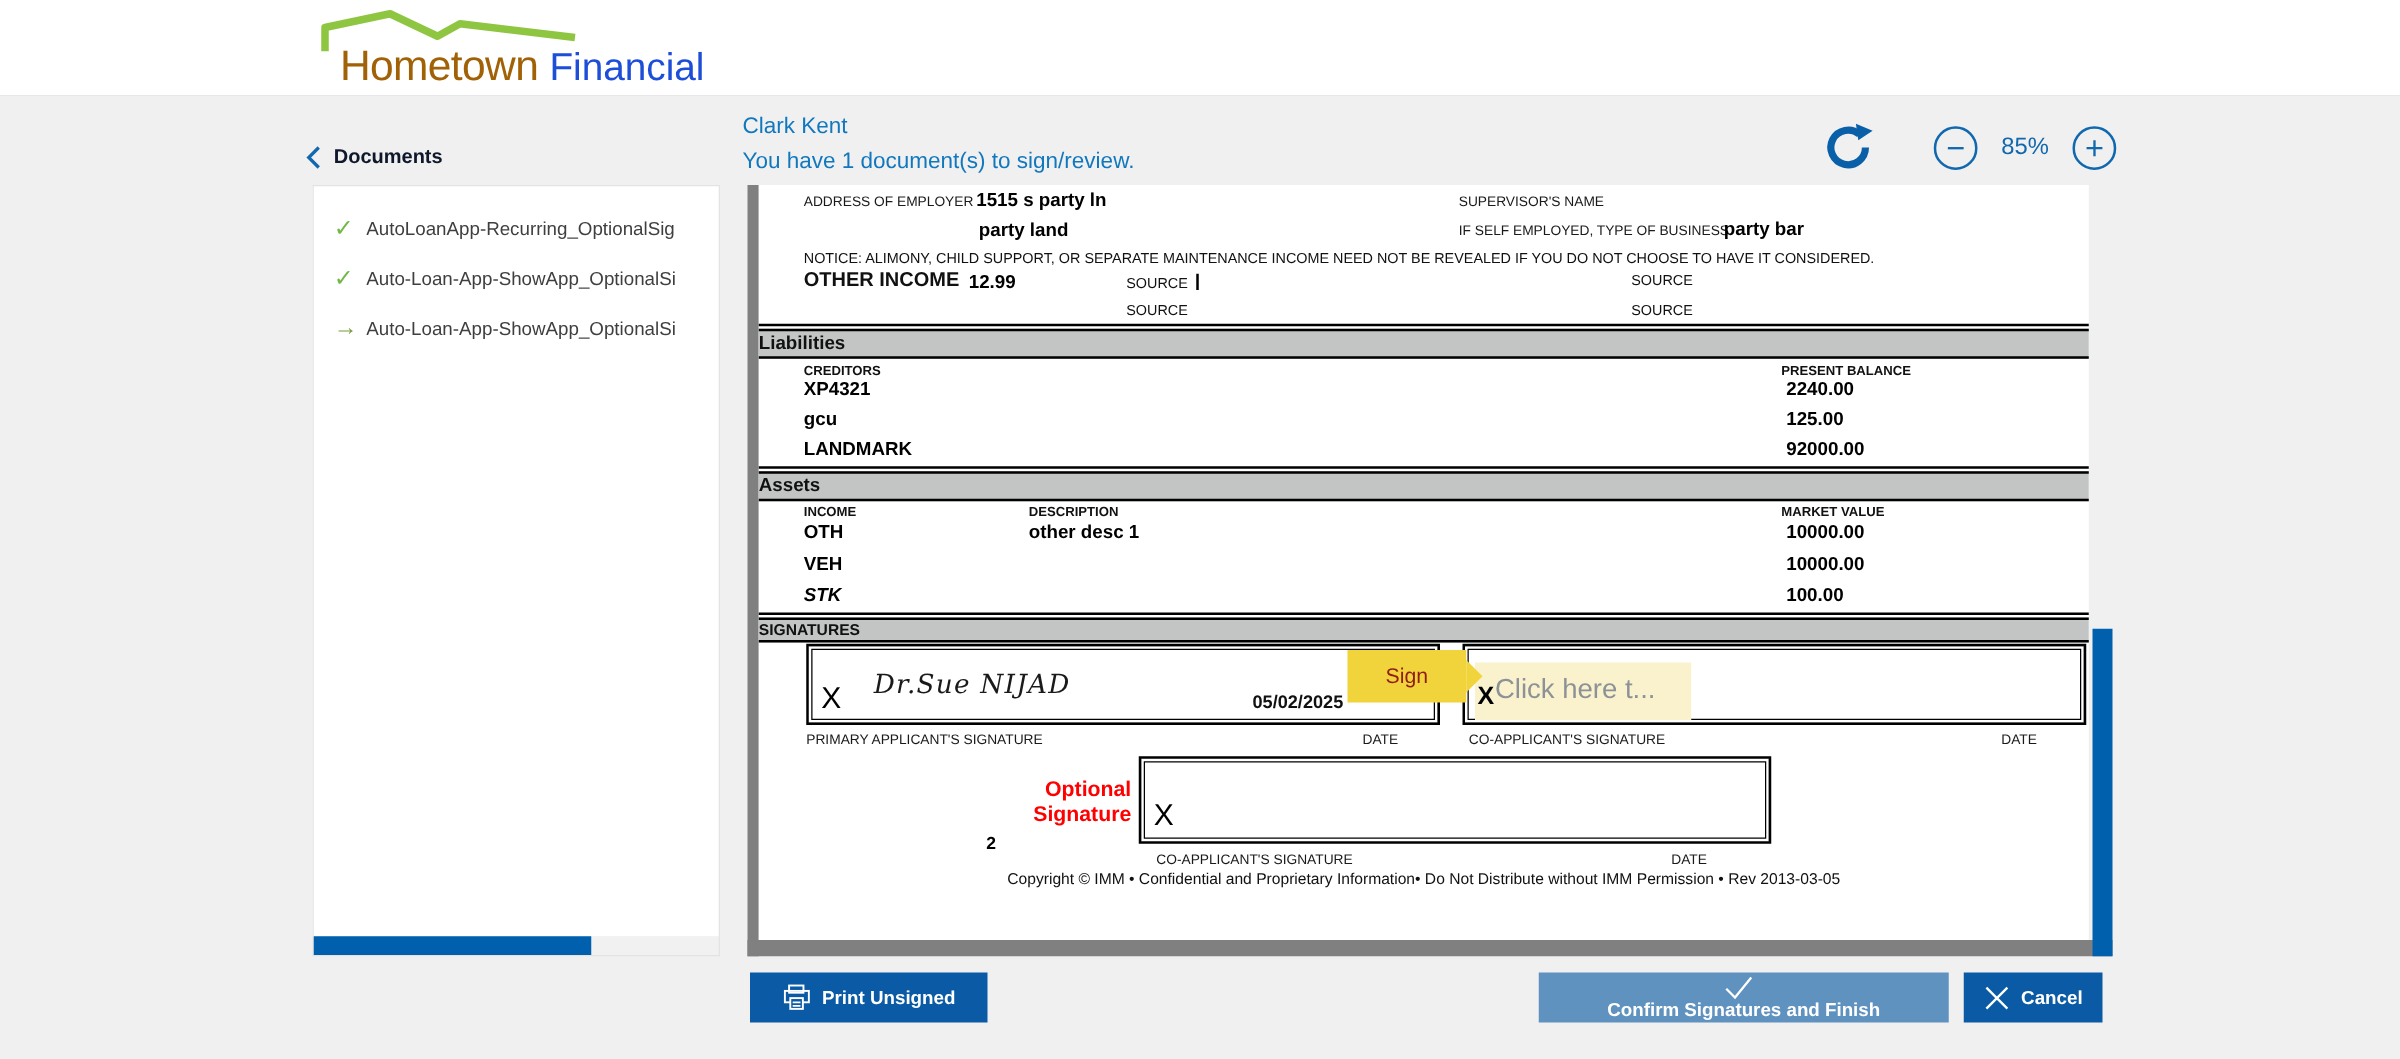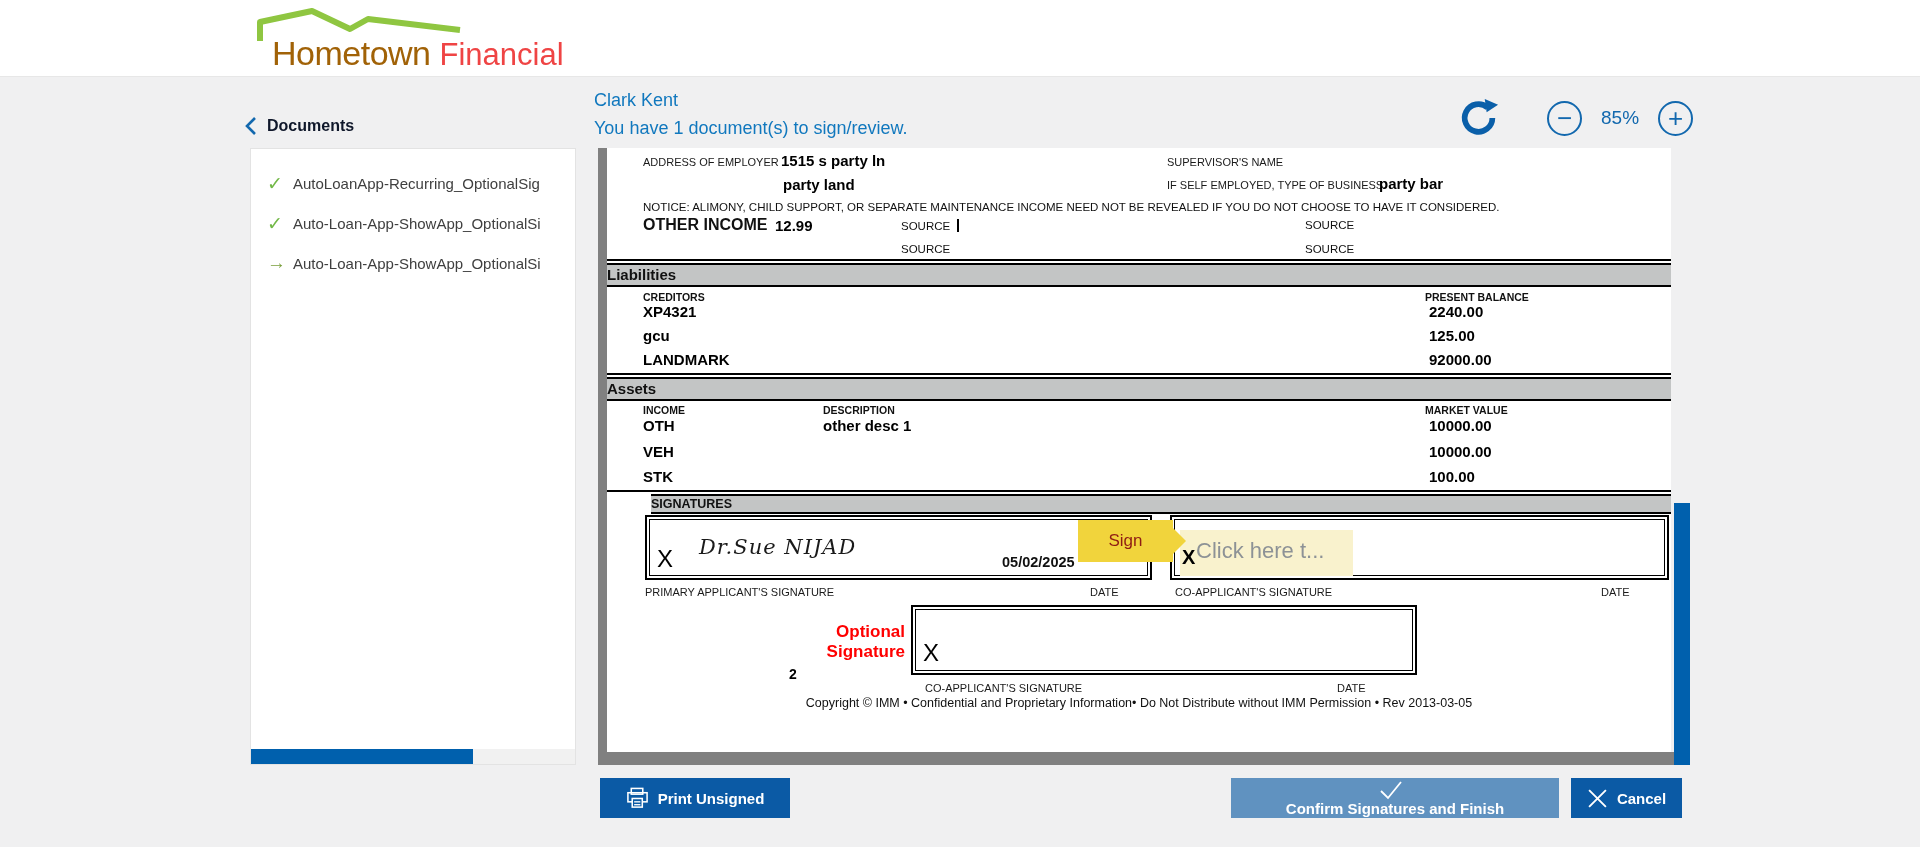--- a/index.html
+++ b/index.html
@@ -5,21 +5,21 @@
   * { margin:0; padding:0; box-sizing:border-box; }
   html,body { width:1920px; height:847px; overflow:hidden; }
   body { background:#f0f0f1; font-family:"Liberation Sans", sans-serif; position:relative; color:#111; }
 
   
   .topbar { position:absolute; left:0; top:0; width:1920px; height:77px; background:#ffffff; border-bottom:1px solid #e7e7e7; }
   .logo { position:absolute; left:256px; top:4px; width:420px; height:70px; }
   .logo-roof { position:absolute; left:0; top:4px; }
   .logo-text { position:absolute; left:16px; top:30px; white-space:nowrap; }
   .logo-bold { font-size:34px; font-weight:normal; color:#a16207; letter-spacing:-0.5px; }
-  .logo-light { font-size:31px; font-weight:400; color:#ef4444; margin-left:9px; }
+  .logo-light { font-size:31px; font-weight:400; color:#1d4ed8; margin-left:9px; }
 
   
   .user-name { position:absolute; left:594px; top:90px; font-size:18px; color:#1178be; }
   .doc-message { position:absolute; left:594px; top:118px; font-size:18px; color:#1178be; }
 
   .zoom-controls { position:absolute; left:1458px; top:96px; height:44px; display:flex; align-items:center; }
   .refresh-btn { width:42px; height:42px; cursor:pointer; }
   .circle-btn { width:35px; height:35px; border:2px solid #1268ae; border-radius:50%; color:#1268ae;
                 display:flex; align-items:center; justify-content:center; font-size:26px; font-weight:300;
                 background:transparent; cursor:pointer; line-height:1; }
@@ -49,21 +49,21 @@
 
   .abs { position:absolute; white-space:nowrap; }
   .lbl  { font-size:11px; color:#1a1a1a; }
   .lblb { font-size:10.5px; font-weight:bold; color:#111; }
   .val  { font-size:15px; font-weight:bold; color:#000; }
   .cursor-bar { display:inline-block; width:2px; height:13px; background:#000; margin-left:7px; vertical-align:-2px; }
 
   .secbar-wrap { position:absolute; left:0; width:1064px; border-top:2px solid #000; padding-top:2px; }
   .secbar { background:#c3c5c5; border-top:2px solid #000; border-bottom:2px solid #000; }
   .secbar.big { font-size:15px; font-weight:bold; line-height:20px; }
-  .secbar.small { font-size:12.5px; font-weight:bold; line-height:16px;margin-left:44px; }
+  .secbar.small { font-size:12.5px; font-weight:bold; line-height:16px; }
 
   .sigbox { position:absolute; background:#fff; border:2px solid #000; box-shadow: inset 0 0 0 2px #fff, inset 0 0 0 3px #000; }
   .sig-x { position:absolute; font-size:24px; color:#000; }
   .sig-script { position:absolute; font-family:"DejaVu Serif", serif; font-style:italic; font-size:21px; color:#1a1a1a; letter-spacing:1px; }
   .sig-date { position:absolute; font-size:14.5px; font-weight:bold; }
 
   .sign-tag { position:absolute; left:471px; top:372px; width:95px; height:42px; background:#f1d43c;
               display:flex; align-items:center; justify-content:center; cursor:pointer; z-index:5; }
   .sign-tag-text { color:#8f1d14; font-size:17px; }
   .sign-tag-arrow { position:absolute; left:95px; top:8px; width:0; height:0;
@@ -179,21 +179,21 @@
       <div class="secbar big">Assets</div>
     </div>
     <div class="abs lblb" style="left:36px;  top:256px;">INCOME</div>
     <div class="abs lblb" style="left:216px; top:256px;">DESCRIPTION</div>
     <div class="abs lblb" style="left:818px; top:256px;">MARKET VALUE</div>
     <div class="abs val" style="left:36px;  top:269px;">OTH</div>
     <div class="abs val" style="left:216px; top:269px;">other desc 1</div>
     <div class="abs val" style="left:822px; top:269px;">10000.00</div>
     <div class="abs val" style="left:36px;  top:295px;">VEH</div>
     <div class="abs val" style="left:822px; top:295px;">10000.00</div>
-    <div class="abs val" style="left:36px;  top:320px;">STK</div>
+    <div class="abs val" style="left:36px;  top:320px;font-style:italic;">STK</div>
     <div class="abs val" style="left:822px; top:320px;">100.00</div>
 
     <div class="secbar-wrap" style="top:342px;">
       <div class="secbar small">SIGNATURES</div>
     </div>
 
     <div class="sigbox" style="left:38px; top:367px; width:507px; height:65px;">
       <div class="sig-x" style="left:10px; bottom:5px;">X</div>
       <div class="sig-script" style="left:52px; top:18px;">Dr.Sue NIJAD</div>
       <div class="sig-date" style="left:355px; bottom:8px;">05/02/2025</div>

